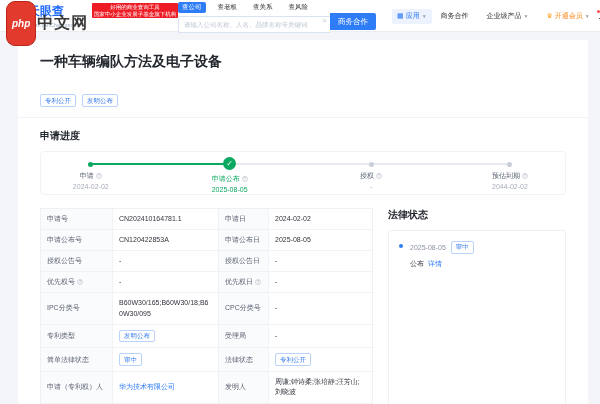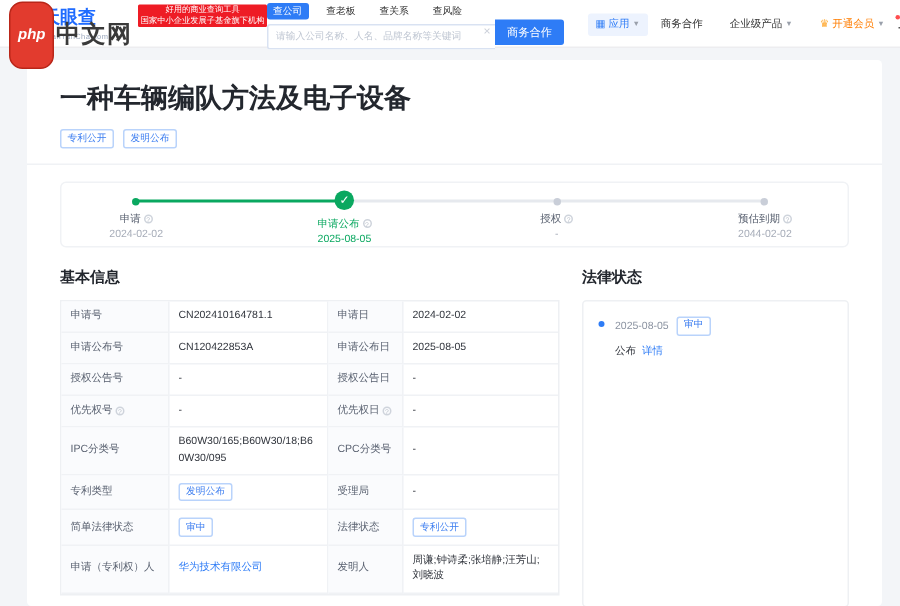--- a/index.html
+++ b/index.html
@@ -49,21 +49,21 @@
   .bell-wrap { position:relative; width:10px; height:12px; cursor:pointer; }
   .bell { position:absolute; left:1px; top:2px; width:7px; height:6px;
     border:1px solid #555; border-bottom:none; border-radius:4px 4px 0 0; }
   .bell-bar { position:absolute; left:0px; top:8px; width:9px; height:1px; background:#555; }
   .bell-dot { position:absolute; right:-1px; top:0; width:3px; height:3px; background:#ff4d4f; border-radius:50%; }
   
   .card {
     position:absolute; left:18px; top:40px; width:570px; height:364px;
     background:#fff; border-radius:3px; padding:13px 22px; overflow:hidden;
   }
-  .patent-title { font-size:18px; font-weight:bold; color:#23272e; margin-bottom:9px; }
+  .patent-title { font-size:14px; font-weight:bold; color:#23272e; margin-bottom:23px; }
   .tag-row { display:flex; gap:6px; }
   .pill { display:inline-block; font-size:6.5px; color:#3a7cf0; border:1px solid #b9d3fb;
     border-radius:2px; padding:1.5px 4px; line-height:1.2; background:#fff; white-space:nowrap; }
   .divider { border-top:1px solid #f0f2f5; margin:10px -22px 11px; }
   .section-title { font-size:10px; font-weight:bold; color:#23272e; margin-bottom:8px; }
   
   .progress-box { border:1px solid #f0f2f5; border-radius:4px; height:44px; position:relative; margin-bottom:13px; }
   .pline { position:absolute; top:11px; height:2px; }
   .pline.green { background:#0aa860; }
   .pline.gray { background:#e6e9ee; }
@@ -164,20 +164,21 @@
 </div>
 
 <div class="card">
   <div class="patent-title">一种车辆编队方法及电子设备</div>
   <div class="tag-row">
     <span class="pill">专利公开</span>
     <span class="pill">发明公布</span>
   </div>
   <div class="divider"></div>
 
+  <div class="section-title">申请进度</div>
   <div class="progress-box" id="progress-box">
       <div class="pline green" style="left: 9.5%; width: 26.5%;"></div>
       <div class="pline gray" style="left: 36%; width: 53.5%;"></div>
       <div class="step done" style="left: 9.5%;">
         <div class="node-dot done"></div>
         <div class="step-label">
           <span>申请</span>
           <span class="help">?</span>
         </div>
         <div class="step-date">2024-02-02</div>
@@ -203,21 +204,20 @@
         <div class="step-label">
           <span>预估到期</span>
           <span class="help">?</span>
         </div>
         <div class="step-date">2044-02-02</div>
       </div>
     </div>
 
   <div class="cols">
     <div class="col-left">
-      <div class="section-title">基本信息</div>
       <div class="info-table" id="info-table">
           <div class="cell lab">
             <span>申请号</span>
           </div>
           <div class="cell val">
             <span>CN202410164781.1</span>
           </div>
           <div class="cell lab">
             <span>申请日</span>
           </div>

